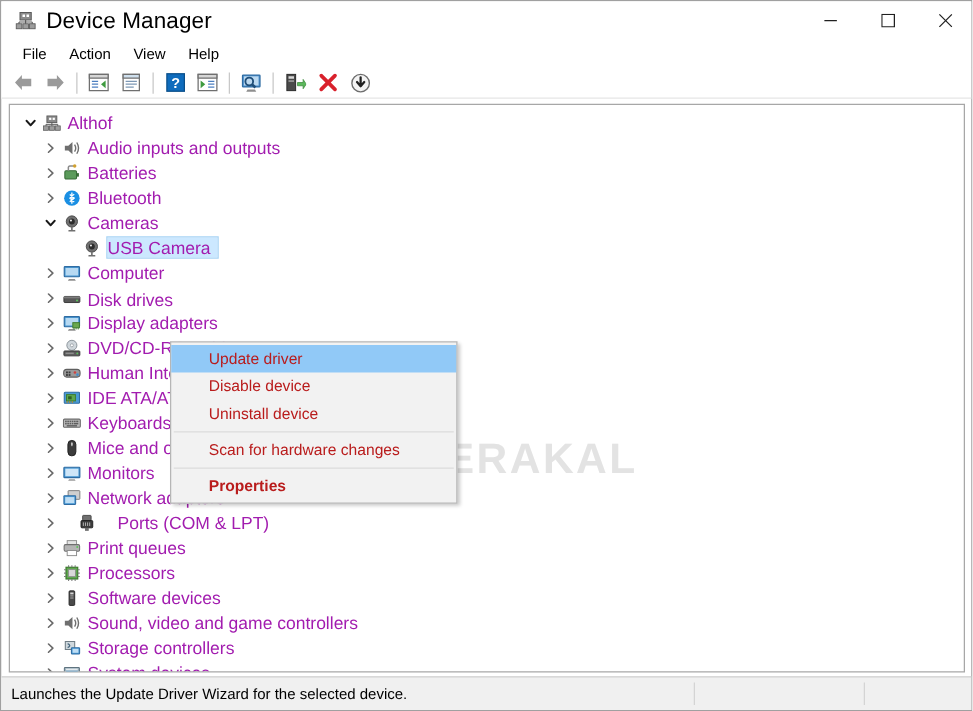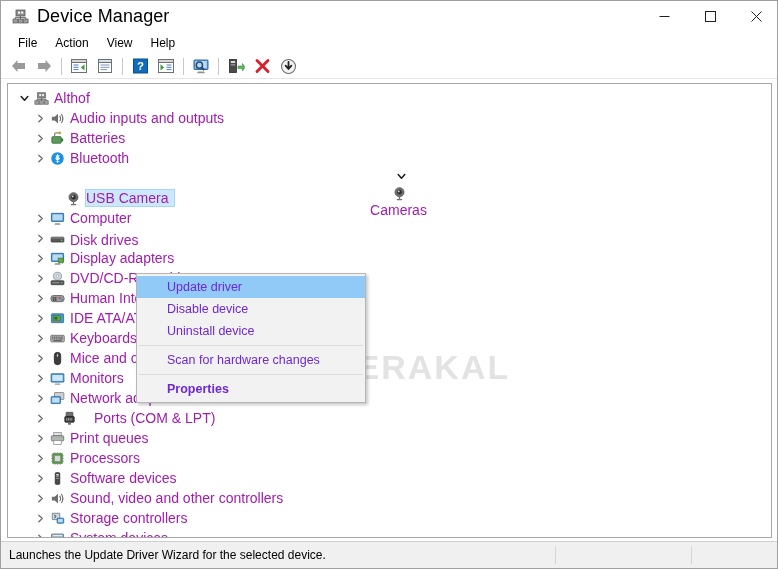--- a/index.html
+++ b/index.html
@@ -180,21 +180,21 @@
     box-shadow: 2px 2px 3px rgba(0,0,0,0.22);
     padding: 2px 0;
     box-sizing: border-box;
     z-index: 40;
   }
   .ctx-item {
     height: 22px;
     line-height: 22px;
     padding-left: 30px;
     font-size: 12.5px;
-    color: #6d28d9;
+    color: #b91c1c;
     white-space: nowrap;
     cursor: default;
   }
   .ctx-item.highlight {
     background: #91c9f7;
   }
   .ctx-item.bold { font-weight: bold; }
   .ctx-sep {
     height: 1px;
     background: #dcdcdc;
@@ -425,21 +425,21 @@
         </span>
         <span class="devicon">
           <svg width="15" height="15" viewBox="0 0 16 16">
             <circle cx="8" cy="8" r="6.6" fill="#1a8fe3"></circle>
             <path d="M6.2 5 L10 8 L6.2 11 M8 3.2 L8 12.8 M10 4.6 L6.2 8 L10 11.4" fill="none" stroke="#ffffff" stroke-width="1.1" stroke-linejoin="round"></path>
           </svg>
         </span>
         <span class="label">Bluetooth</span>
       </div>
 
-      <div class="tree-row" style="padding-left:24px;flex-direction:column;">
+      <div class="tree-row" style="padding-left:24px;">
         <span class="twisty">
           <svg width="9" height="9" viewBox="0 0 9 9">
               <path d="M1.2 2.6 L4.5 6.2 L7.8 2.6" fill="none" stroke="#1a1a1a" stroke-width="1.5" stroke-linecap="round" stroke-linejoin="round"></path>
             </svg>
         </span>
         <span class="devicon">
           <svg width="15" height="15" viewBox="0 0 16 16">
             <circle cx="8" cy="6.6" r="4.8" fill="#707070" stroke="#4a4a4a" stroke-width="0.8"></circle>
             <circle cx="8" cy="6.6" r="2.5" fill="#2d2d2d"></circle>
             <circle cx="7.2" cy="5.8" r="0.9" fill="#e8e8e8"></circle>
@@ -734,21 +734,21 @@
               <path d="M2.8 1.2 L6.3 4.5 L2.8 7.8" fill="none" stroke="#6a6a6a" stroke-width="1.3" stroke-linecap="round" stroke-linejoin="round"></path>
             </svg>
         </span>
         <span class="devicon">
           <svg width="15" height="15" viewBox="0 0 16 16">
             <path d="M2 6 L5 6 L8.5 2.8 L8.5 13.2 L5 10 L2 10 Z" fill="#6f6f6f"></path>
             <path d="M10.3 5 Q12.3 8 10.3 11" fill="none" stroke="#6f6f6f" stroke-width="1.2"></path>
             <path d="M12.2 3.2 Q15.2 8 12.2 12.8" fill="none" stroke="#6f6f6f" stroke-width="1.2"></path>
           </svg>
         </span>
-        <span class="label">Sound, video and other controllers</span>
+        <span class="label">Sound, video and game controllers</span>
       </div>
 
       <div class="tree-row" style="padding-left:24px;">
         <span class="twisty">
           <svg width="9" height="9" viewBox="0 0 9 9">
               <path d="M2.8 1.2 L6.3 4.5 L2.8 7.8" fill="none" stroke="#6a6a6a" stroke-width="1.3" stroke-linecap="round" stroke-linejoin="round"></path>
             </svg>
         </span>
         <span class="devicon">
           <svg width="15" height="15" viewBox="0 0 16 16">

